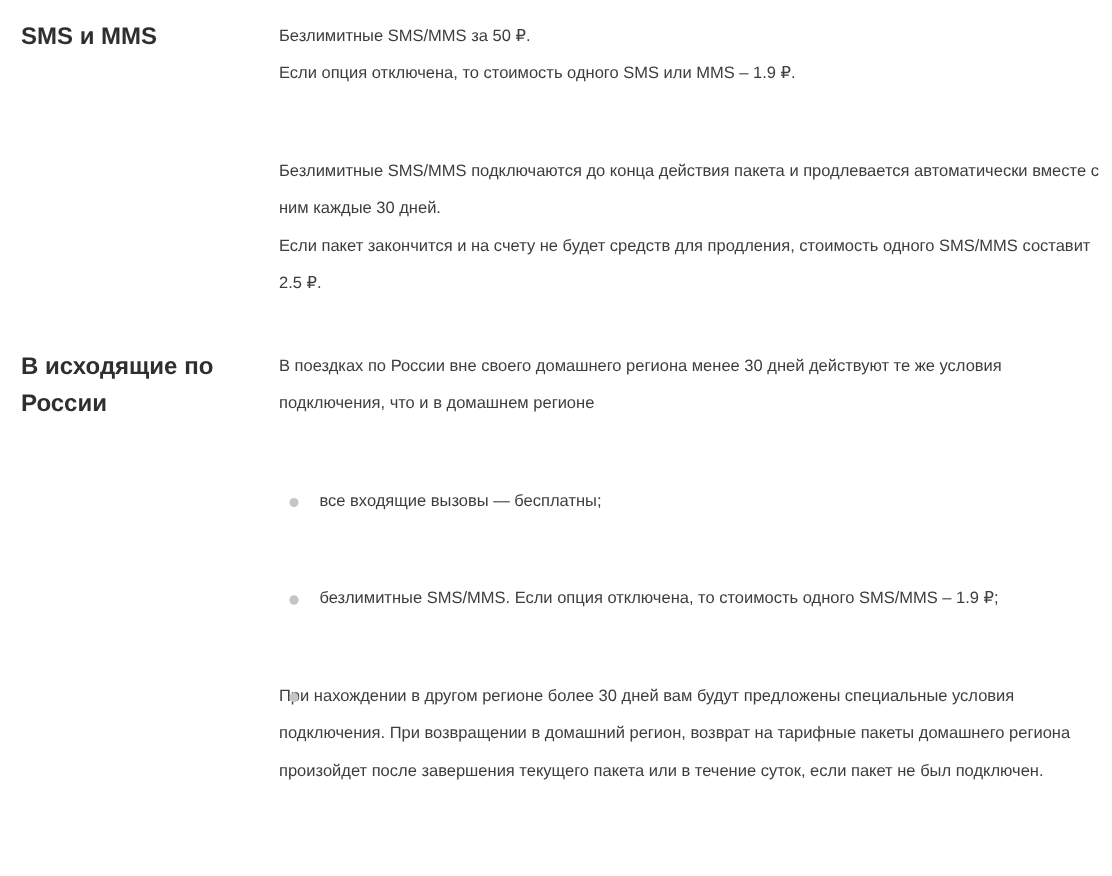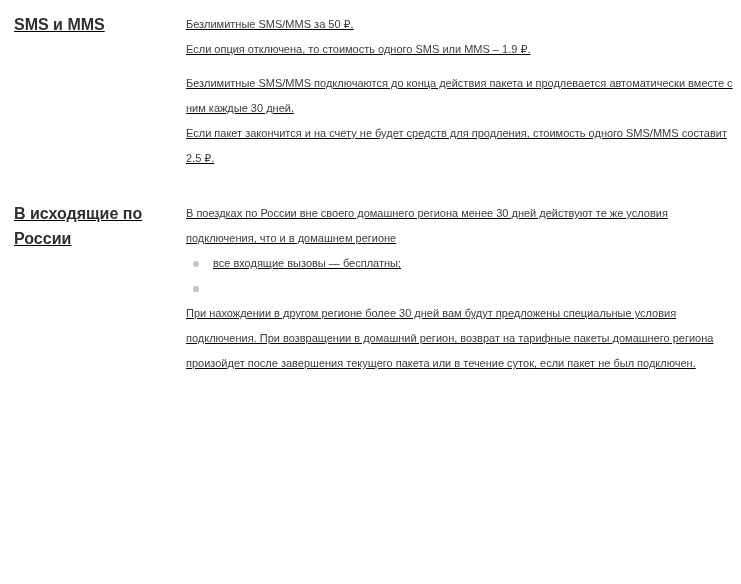--- a/index.html
+++ b/index.html
@@ -8,21 +8,20 @@
     height: 584px;
     overflow: hidden;
     background: var(--page-bg, #ffffff);
     font-family: "Liberation Sans", "DejaVu Sans", sans-serif;
   }
   .page {
     box-sizing: border-box;
     width: 741px;
     height: 584px;
     padding: 12px 8px 0 14px;
-    text-decoration: underline;
   }
   .section {
     display: flex;
     align-items: flex-start;
   }
   .section--travel { margin-top: 30px; }
   .section-label {
     flex: 0 0 172px;
     max-width: 172px;
     font-size: 16px;
@@ -34,29 +33,30 @@
     width: 556px;
     max-width: 556px;
     font-size: 11px;
     line-height: 25px;
     color: var(--text-color, #3d3d3d);
   }
   .para {
     margin: 0;
     white-space: pre-line;
   }
-  .para + .para { margin-top: 9px; }
+  .para + .para { margin-top: 40px; }
   .bullet-list {
     list-style: none;
     margin: 0;
     padding: 0;
   }
   .bullet-item {
     position: relative;
     padding-left: 27px;
+    margin-top: 40px;
   }
   .dot {
     position: absolute;
     left: 7px;
     top: 10px;
     width: 6px;
     height: 6px;
     border-radius: 50%;
     background: var(--bullet-color, #c5c5c5);
   }
@@ -84,20 +84,21 @@
       <ul class="bullet-list">
         <li class="bullet-item">
           <span class="dot"></span>
           <span class="li-text">все входящие вызовы — бесплатны;</span>
         </li>
         <li class="bullet-item">
           <span class="dot"></span>
         </li>
         <li class="bullet-item">
           <span class="dot"></span>
+          <span class="li-text">безлимитные SMS/MMS. Если опция отключена, то стоимость одного SMS/MMS – 1.9 ₽;</span>
         </li>
         <li class="bullet-item">
           <span class="dot"></span>
         </li>
       </ul>
       <p class="para outro">При нахождении в другом регионе более 30 дней вам будут предложены специальные условия подключения. При возвращении в домашний регион, возврат на тарифные пакеты домашнего региона произойдет после завершения текущего пакета или в течение суток, если пакет не был подключен.</p>
     </div>
   </section>
 
 </div>

